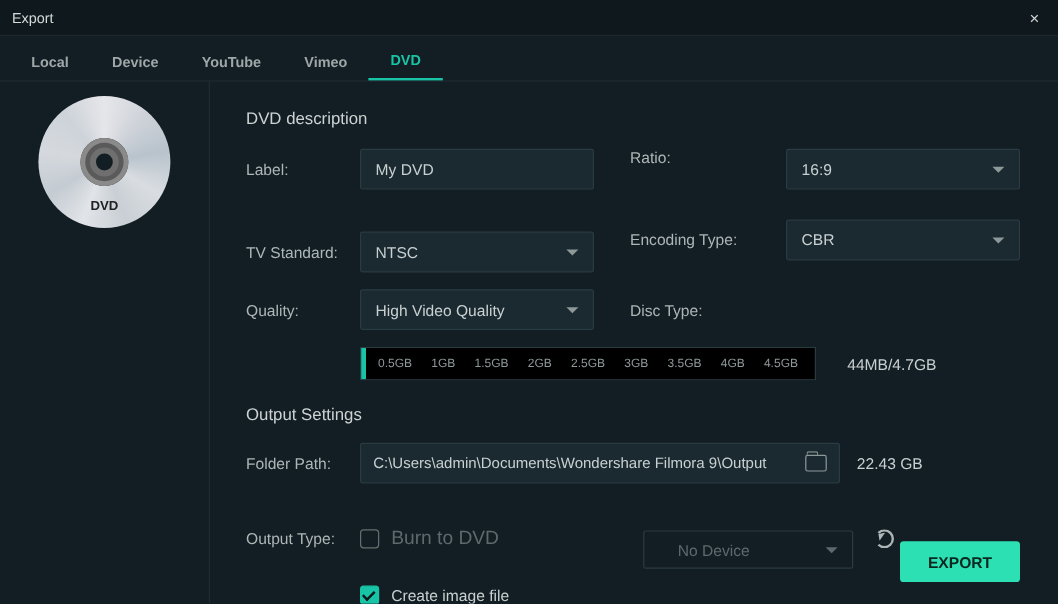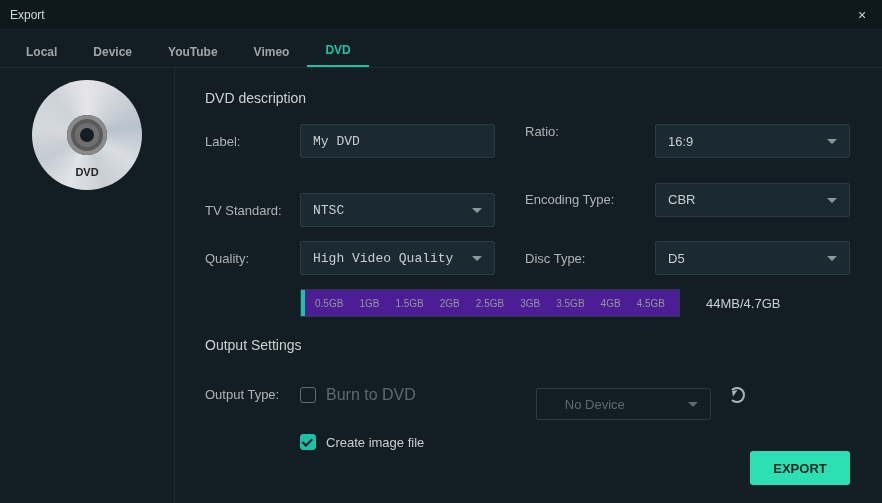--- a/index.html
+++ b/index.html
@@ -17,26 +17,26 @@
     background: conic-gradient(#e6e6ea 0deg,#cfd3d9 40deg,#b8c3cc 80deg,#d9dde1 120deg,#c9cfd5 160deg,#e1e4e8 200deg,#c4cbd2 240deg,#d5d9de 280deg,#cdd3d9 320deg,#e6e6ea 360deg); }
   .disc-hub { position:absolute; top:50%; left:50%; width:40px; height:40px; margin:-20px 0 0 -20px; border-radius:50%; background:#6f6f6f; box-shadow:inset 0 0 0 4px #8a8a8a,inset 0 0 0 8px #5a5a5a; }
   .disc-hole { position:absolute; top:50%; left:50%; width:14px; height:14px; margin:-7px 0 0 -7px; border-radius:50%; background:#121e23; }
   .disc-label { position:absolute; bottom:12px; width:100%; text-align:center; font-size:11px; font-weight:bold; color:#222; font-family:Arial; }
   .main { flex:1; padding:22px 30px 0 30px; position:relative; }
   .section-title { font-size:14px; color:#cdd3d4; margin-bottom:18px; }
   .row { display:flex; align-items:center; margin-bottom:14px; }
   .row .lbl { width:95px; font-size:13px; color:#aeb5b6; }
   .field { height:34px; background:#1a2a30; border:1px solid #2a3b41; border-radius:2px; display:flex; align-items:center; padding:0 12px; font-size:13px; color:#c9d0d1; position:relative; }
   .field.select::after { content:""; position:absolute; right:12px; top:50%; margin-top:-2px; border:5px solid transparent; border-top-color:#8e9899; }
-  .col1 .field { width:195px;font-family:Liberation Mono, monospace; }
+  .col1 .field { width:195px; }
   .col2 { margin-left:30px; }
   .col2 .lbl { width:130px; }
   .col2 .field { width:195px; }
   .gauge-row { display:flex; align-items:center; margin:6px 0 20px 95px; }
-  .gauge { width:380px; height:28px; background:#4c1d95; border:1px solid #2a3b41; position:relative; }
+  .gauge { width:380px; height:28px; background:#000000; border:1px solid #2a3b41; position:relative; }
   .gauge .fill { position:absolute; left:0; top:0; bottom:0; width:4px; background:#19c4a6; }
   .gauge .ticks { position:absolute; inset:0; display:flex; align-items:center; justify-content:space-around; font-size:10px; color:#8e9899; padding:0 6px; }
   .gauge-label { margin-left:26px; font-size:13px; color:#c9d0d1; }
   .section-title2 { font-size:14px; color:#cdd3d4; margin-bottom:16px; }
   .path-row { display:flex; align-items:center; margin-bottom:20px; }
   .path-row .lbl { width:95px; font-size:13px; color:#aeb5b6; }
   .path-field { width:400px; height:34px; background:#1a2a30; border:1px solid #2a3b41; border-radius:2px; display:flex; align-items:center; padding:0 10px; font-size:12.5px; color:#c9d0d1; }
   .path-field .txt { flex:1; white-space:nowrap; overflow:hidden; }
   .folder-icon { width:18px; height:14px; border:1.5px solid #8e9899; border-radius:2px; position:relative; margin-left:8px; flex-shrink:0; }
   .folder-icon::before { content:""; position:absolute; top:-4px; left:0; width:8px; height:3px; border:1.5px solid #8e9899; border-bottom:none; border-radius:2px 2px 0 0; }
@@ -106,21 +106,20 @@
       </div>
     </div>
 
     <div class="row">
       <div class="col1" style="display:flex;align-items:center;">
         <div class="lbl">Quality:</div>
         <div class="field select">High Video Quality</div>
       </div>
       <div class="col2" style="display:flex;align-items:center;">
         <div class="lbl">Disc Type:</div>
-        <div class="field select">D5</div>
       </div>
     </div>
 
     <div class="gauge-row">
       <div class="gauge">
         <div class="fill"></div>
         <div class="ticks">
           <span>0.5GB</span>
           <span>1GB</span>
           <span>1.5GB</span>
@@ -130,20 +129,28 @@
           <span>3.5GB</span>
           <span>4GB</span>
           <span>4.5GB</span>
         </div>
       </div>
       <div class="gauge-label">44MB/4.7GB</div>
     </div>
 
     <div class="section-title2">Output Settings</div>
 
+    <div class="path-row">
+      <div class="lbl">Folder Path:</div>
+      <div class="path-field">
+        <div class="txt">C:\Users\admin\Documents\Wondershare Filmora 9\Output</div>
+        <div class="folder-icon"></div>
+      </div>
+      <div class="free">22.43 GB</div>
+    </div>
 
     <div class="output-row">
       <div class="lbl">Output Type:</div>
       <div class="check"></div>
       <span class="dim">Burn to DVD</span>
       <div class="device-select">No Device</div>
       <div class="refresh"></div>
     </div>
 
     <div class="create-row">

